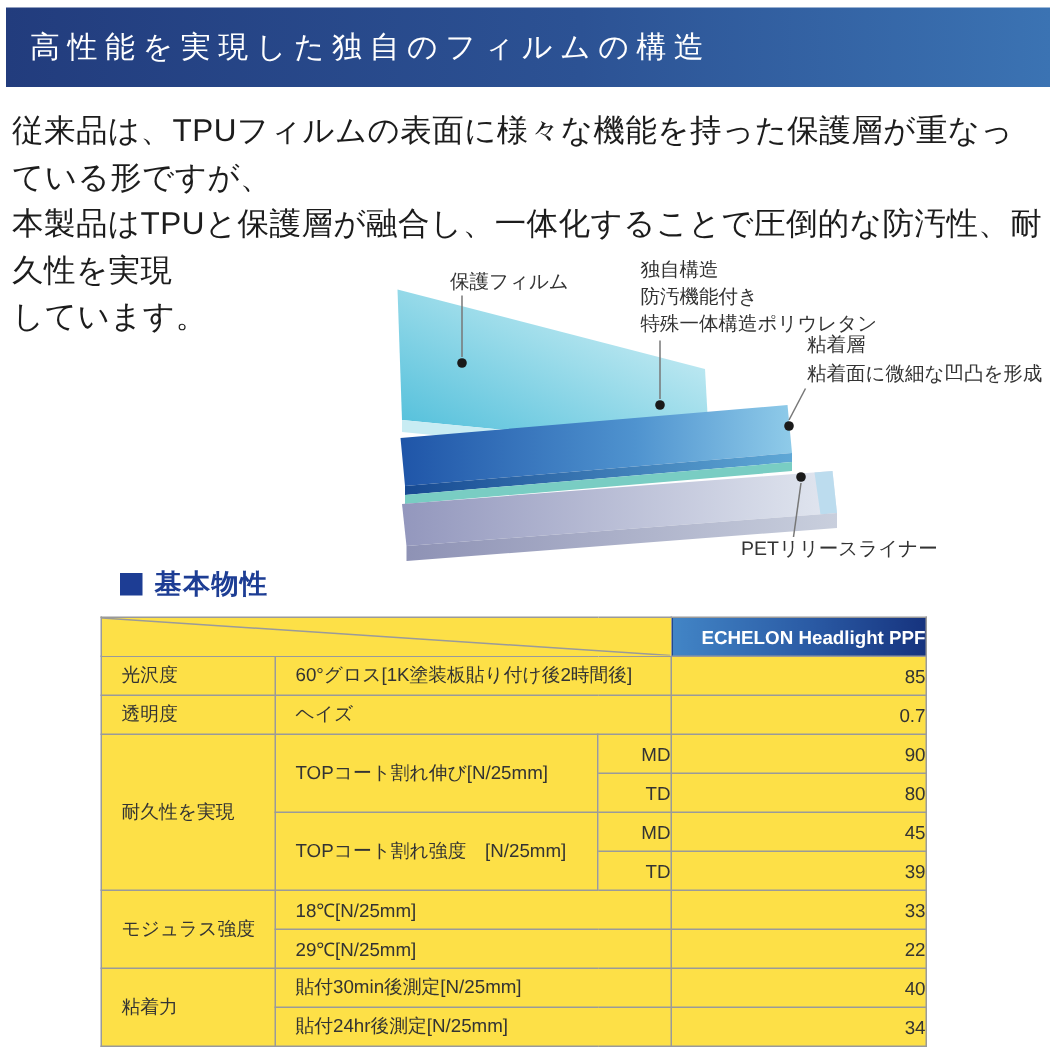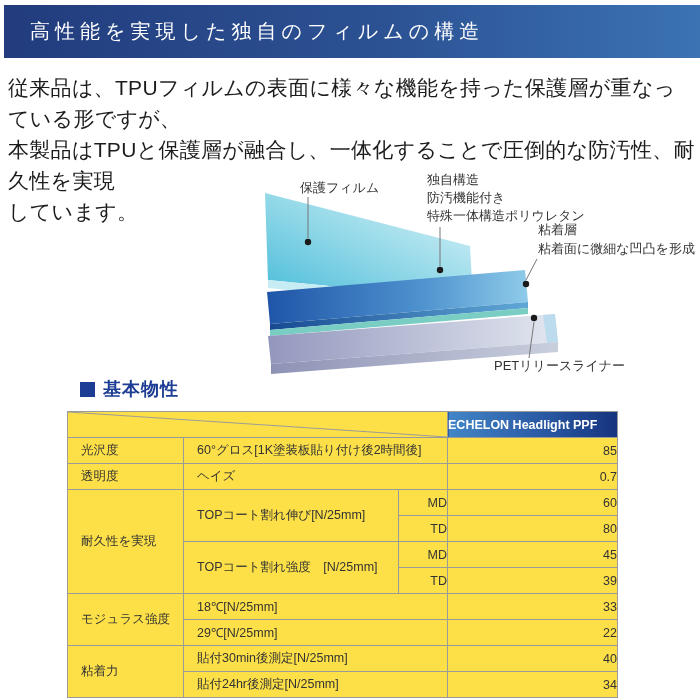--- a/index.html
+++ b/index.html
@@ -2,21 +2,21 @@
 <html><head>
 <meta charset="utf-8">
 <style>
   html,body{margin:0;padding:0;background:#ffffff;}
   .page{position:relative;width:700px;height:700px;background:#ffffff;overflow:hidden;
         font-family:"Liberation Sans",sans-serif;color:#1c1c1c;}
 
   
   .banner{position:absolute;left:4px;top:5px;right:0;height:53px;
           background:linear-gradient(90deg,#223c7d 0%,#2c5294 55%,#3b73b3 100%);
-          display:flex;align-items:center;padding-left:26px;box-sizing:border-box;}
+          display:flex;align-items:center;padding-left:16px;box-sizing:border-box;}
   .banner-title{font-family:"DejaVu Serif",serif;font-size:20px;font-weight:500;
                 color:#ffffff;letter-spacing:5px;}
 
   
   .intro{position:absolute;left:8px;top:72px;width:688px;font-size:21px;line-height:31px;
          letter-spacing:0.3px;color:#1c1c1c;white-space:pre-line;}
 
   
   .diagram{position:absolute;left:258px;top:170px;width:440px;height:205px;}
   .dg-label{font-family:"Liberation Sans",sans-serif;font-size:13px;fill:#333333;}
@@ -28,21 +28,21 @@
 
   
   .spec{position:absolute;left:67px;top:411px;width:550px;border-collapse:collapse;
         table-layout:fixed;font-size:12.5px;color:#333333;}
   .spec td{border:1px solid #9a9a9a;height:26px;padding:0;box-sizing:border-box;
            background:#fde047;}
   .spec td.lbl{padding-left:13px;text-align:left;}
   .spec td.ctr{text-align:right;}
   .spec td.diag-cell{position:relative;border-right:1px solid #9a9a9a;}
   .spec td.prod-hdr{background:linear-gradient(90deg,#4285c6 0%,#2a5aa4 55%,#16337e 100%);
-                    color:#ffffff;font-weight:bold;text-align:left;font-size:12.5px;}
+                    color:#ffffff;font-weight:bold;text-align:right;font-size:12.5px;}
   .diag-svg{position:absolute;left:0;top:0;width:100%;height:100%;}
 </style>
 </head>
 <body>
 
 <div class="page">
 
   <div class="banner">
     <span class="banner-title">高性能を実現した独自のフィルムの構造</span>
   </div>
@@ -144,21 +144,21 @@
       </tr>
       <tr>
         <td class="lbl">透明度</td>
         <td class="lbl" colspan="2">ヘイズ</td>
         <td class="ctr">0.7</td>
       </tr>
       <tr>
         <td class="lbl" rowspan="4">耐久性を実現</td>
         <td class="lbl" rowspan="2">TOPコート割れ伸び[N/25mm]</td>
         <td class="ctr">MD</td>
-        <td class="ctr">60</td>
+        <td class="ctr">90</td>
       </tr>
       <tr>
         <td class="ctr">TD</td>
         <td class="ctr">80</td>
       </tr>
       <tr>
         <td class="lbl" rowspan="2">TOPコート割れ強度　[N/25mm]</td>
         <td class="ctr">MD</td>
         <td class="ctr">45</td>
       </tr>

